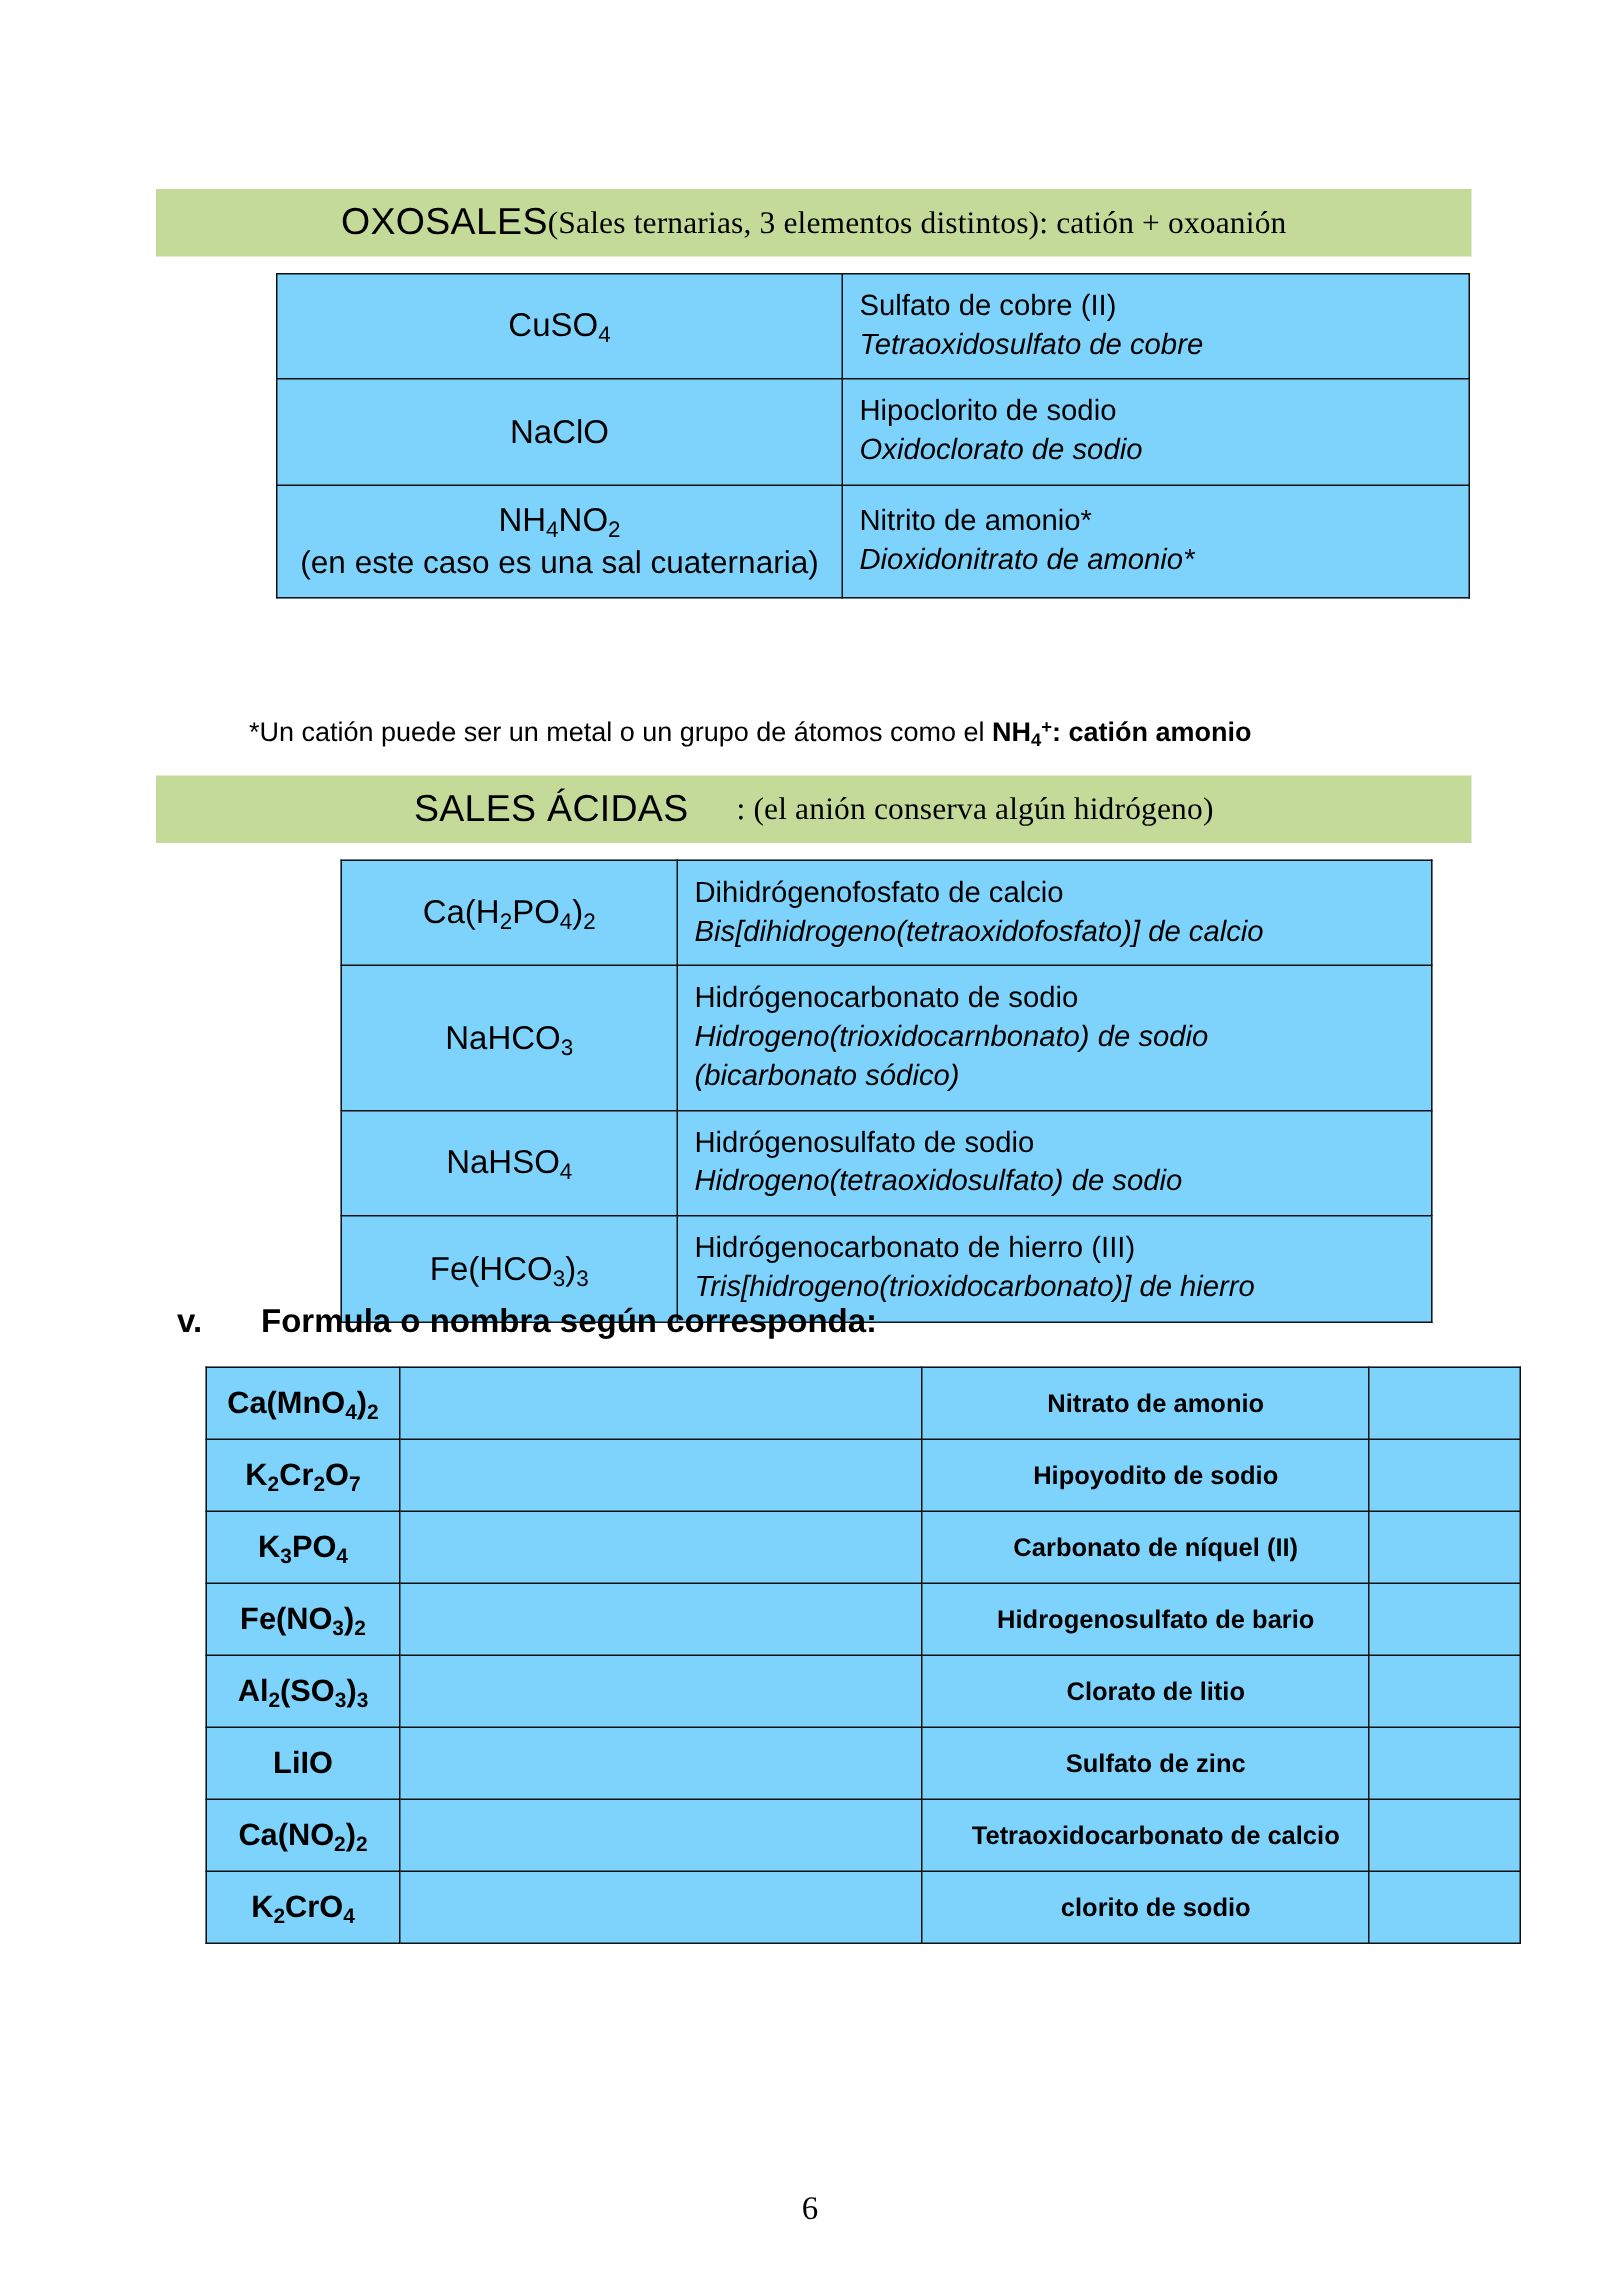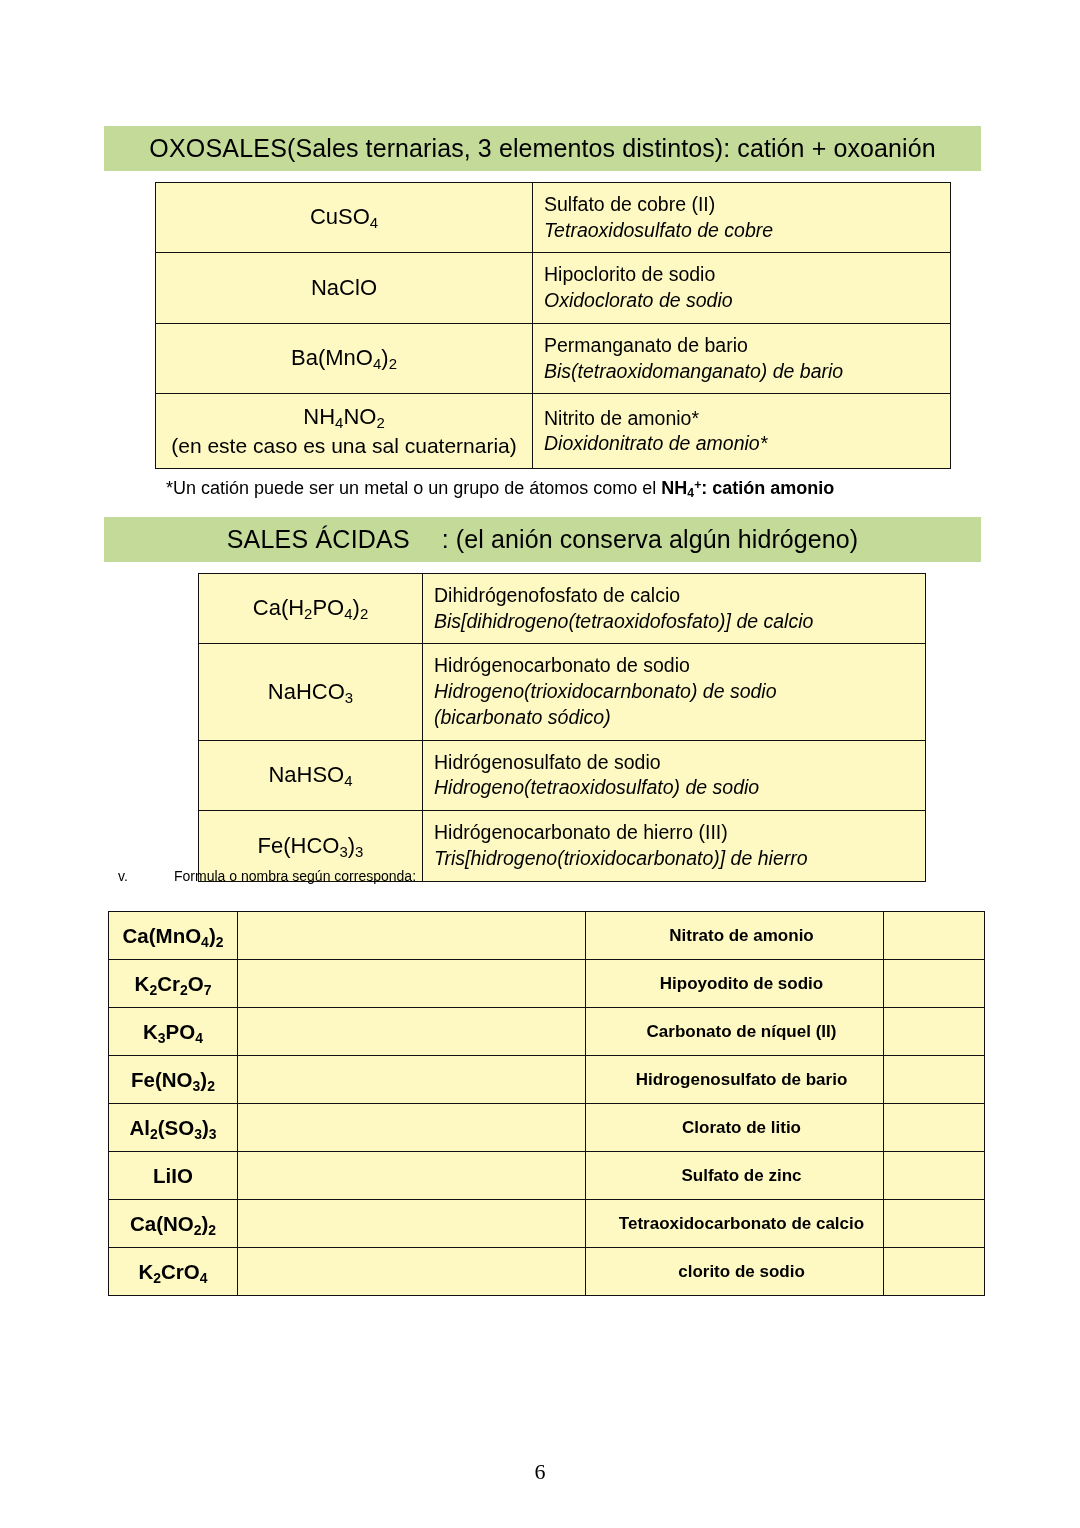--- a/index.html
+++ b/index.html
@@ -33,33 +33,35 @@
     justify-content: center;
     text-align: center;
     white-space: nowrap;
   }
   .banner .banner-strong {
     font-size: 25px;
     letter-spacing: 0.2px;
     text-align: center;
   }
   .banner .banner-rest {
-    font-size: 25px;
+    font-size: 21px;
     letter-spacing: 0.1px;
+    font-family: Liberation Serif, serif;
   }
 
   #banner-oxosales { left: 104px; top: 126px; width: 877px; height: 45px; }
   #banner-acidas   { left: 104px; top: 517px; width: 877px; height: 45px; gap: 32px; }
 
   
   table.sheet {
     position: absolute;
     border-collapse: collapse;
     table-layout: fixed;
-    background: #fef9c3;
+    background: #7dd3fc;
+    margin-left: 29px;
   }
   table.sheet td {
     border: 1.6px solid #111111;
     vertical-align: middle;
     padding: 0;
   }
 
   
   #table-oxosales { left: 155px; top: 182px; width: 770px; }
   #table-oxosales td.formula-cell { width: 364px; }
@@ -102,22 +104,22 @@
     font-size: 18px;
     white-space: nowrap;
   }
   #footnote b { font-weight: bold; }
 
   
   #exercise-heading {
     position: absolute;
     left: 118px;
     top: 868px;
-    font-size: 14px;
-    font-weight: normal;
+    font-size: 22px;
+    font-weight: bold;
     white-space: nowrap;
   }
   #exercise-heading .marker { display: inline-block; width: 56px; }
 
   
   #table-exercise {
     left: 108px;
     top: 911px;
     width: 850px;
   }
@@ -170,27 +172,20 @@
         </td>
       </tr>
       <tr>
         <td class="formula-cell">NaClO</td>
         <td class="name-cell">
           <div>Hipoclorito de sodio</div>
           <div class="sys-name">Oxidoclorato de sodio</div>
         </td>
       </tr>
       <tr>
-        <td class="formula-cell">Ba(MnO<sub>4</sub>)<sub>2</sub></td>
-        <td class="name-cell">
-          <div>Permanganato de bario</div>
-          <div class="sys-name">Bis(tetraoxidomanganato) de bario</div>
-        </td>
-      </tr>
-      <tr>
         <td class="formula-cell">NH<sub>4</sub>NO<sub>2</sub><span class="sub-note">(en este caso es una sal cuaternaria)</span></td>
         <td class="name-cell">
           <div>Nitrito de amonio*</div>
           <div class="sys-name">Dioxidonitrato de amonio*</div>
         </td>
       </tr>
     </tbody>
   </table>
 
   <div id="footnote">*Un catión puede ser un metal o un grupo de átomos como el <b>NH<sub>4</sub><sup>+</sup>: catión amonio</b></div>

